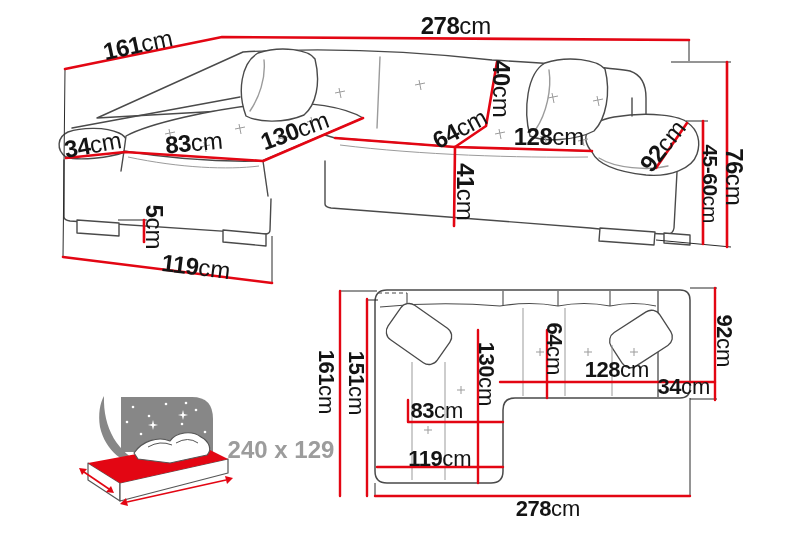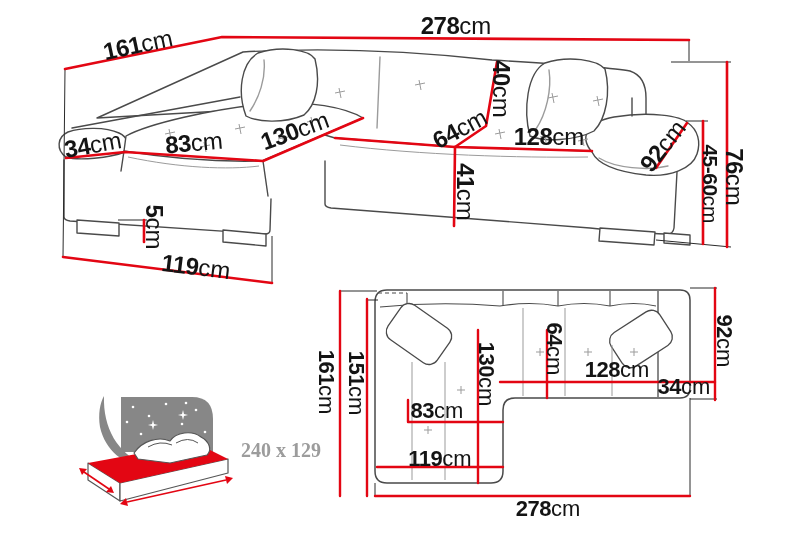--- a/index.html
+++ b/index.html
@@ -43,21 +43,21 @@
   #l-p151{left:356px;top:383px;--rot:90deg;}
   #l-p130{left:486px;top:374px;--rot:90deg;}
   #l-p64{left:554px;top:349px;--rot:90deg;}
   #l-p128{left:617px;top:370px;}
   #l-p34{left:684px;top:387px;}
   #l-p92{left:724px;top:341px;--rot:90deg;}
   #l-p83{left:437px;top:411px;}
   #l-p119{left:440px;top:459px;}
   #l-p278{left:548px;top:509px;}
   
-  #l-bed{left:281px;top:450px;font-size:20px;color:#9c9c9c;letter-spacing:0;font-family:Liberation Serif, serif;}
+  #l-bed{left:281px;top:450px;font-size:24px;color:#9c9c9c;letter-spacing:0;}
 </style>
 </head>
 <body>
 
 <div class="stage">
 
 <svg width="800" height="533" viewBox="0 0 800 533">
 
   <g>
 

